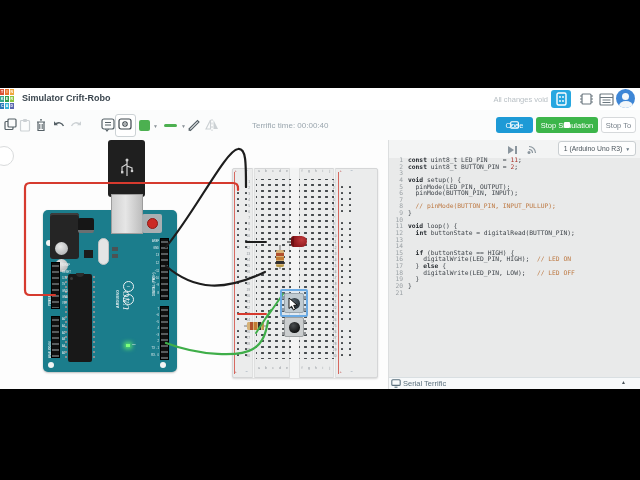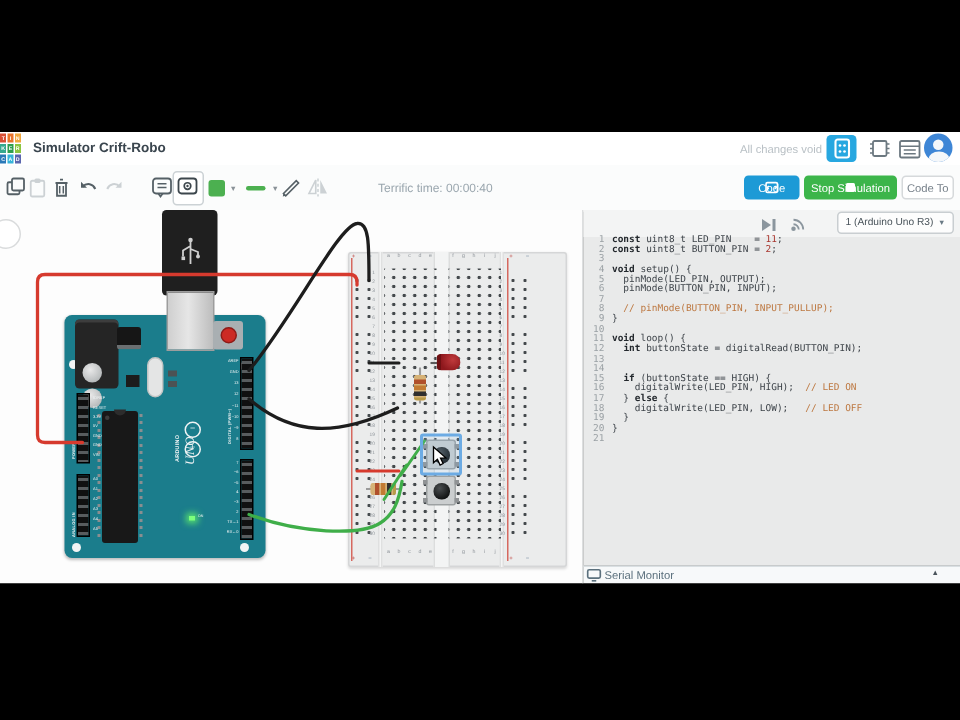--- a/index.html
+++ b/index.html
@@ -213,21 +213,21 @@
     </svg>
     <span>Code</span>
   </div>
   <div class="pill" id="stop-btn">
     <svg width="6" height="6">
         <rect width="6" height="6" rx="1" fill="#fff"></rect>
       </svg>
     <span>Stop Simulation</span>
   </div>
   <div class="pill" id="sendto-btn">
-    <span>Code To</span>
+    <span>Stop To</span>
   </div>
 
   <div class="abs" id="canvas"></div>
   <div class="abs" id="zoomfit"></div>
   <div class="abs" id="panel-divider"></div>
 
   <div class="abs" id="bboard"></div>
   <div class="rail-stripe" style="left:234px"></div>
   <div class="rail-stripe" style="left:338px"></div>
   <div class="bb-groove" style="left:252px"></div>
@@ -580,17 +580,17 @@
     <span>1 (Arduino Uno R3)</span>
     <span style="font-size:5px;color:#6a7a85">▼</span>
   </div>
   <div class="abs" id="code-lines"><div class="cl" style=""><div class="gut" style="">1</div><div class="src" style=""><span class="tk-k">const</span><span class="tk-d"> uint8_t LED_PIN    = </span><span class="tk-n">11</span><span class="tk-d">;</span></div></div><div class="cl" style=""><div class="gut" style="">2</div><div class="src" style=""><span class="tk-k">const</span><span class="tk-d"> uint8_t BUTTON_PIN = </span><span class="tk-n">2</span><span class="tk-d">;</span></div></div><div class="cl" style=""><div class="gut" style="">3</div><div class="src" style=""></div></div><div class="cl" style=""><div class="gut" style="">4</div><div class="src" style=""><span class="tk-k">void</span><span class="tk-d"> setup() {</span></div></div><div class="cl" style=""><div class="gut" style="">5</div><div class="src" style=""><span class="tk-d">  pinMode(LED_PIN, OUTPUT);</span></div></div><div class="cl" style=""><div class="gut" style="">6</div><div class="src" style=""><span class="tk-d">  pinMode(BUTTON_PIN, INPUT);</span></div></div><div class="cl" style=""><div class="gut" style="">7</div><div class="src" style=""></div></div><div class="cl" style=""><div class="gut" style="">8</div><div class="src" style=""><span class="tk-c">  // pinMode(BUTTON_PIN, INPUT_PULLUP);</span></div></div><div class="cl" style=""><div class="gut" style="">9</div><div class="src" style=""><span class="tk-d">}</span></div></div><div class="cl" style=""><div class="gut" style="">10</div><div class="src" style=""></div></div><div class="cl" style=""><div class="gut" style="">11</div><div class="src" style=""><span class="tk-k">void</span><span class="tk-d"> loop() {</span></div></div><div class="cl" style=""><div class="gut" style="">12</div><div class="src" style=""><span class="tk-d">  </span><span class="tk-k">int</span><span class="tk-d"> buttonState = digitalRead(BUTTON_PIN);</span></div></div><div class="cl" style=""><div class="gut" style="">13</div><div class="src" style=""></div></div><div class="cl" style=""><div class="gut" style="">14</div><div class="src" style=""></div></div><div class="cl" style=""><div class="gut" style="">15</div><div class="src" style=""><span class="tk-d">  </span><span class="tk-k">if</span><span class="tk-d"> (buttonState == HIGH) {</span></div></div><div class="cl" style=""><div class="gut" style="">16</div><div class="src" style=""><span class="tk-d">    digitalWrite(LED_PIN, HIGH);  </span><span class="tk-c">// LED ON</span></div></div><div class="cl" style=""><div class="gut" style="">17</div><div class="src" style=""><span class="tk-d">  } </span><span class="tk-k">else</span><span class="tk-d"> {</span></div></div><div class="cl" style=""><div class="gut" style="">18</div><div class="src" style=""><span class="tk-d">    digitalWrite(LED_PIN, LOW);   </span><span class="tk-c">// LED OFF</span></div></div><div class="cl" style=""><div class="gut" style="">19</div><div class="src" style=""><span class="tk-d">  }</span></div></div><div class="cl" style=""><div class="gut" style="">20</div><div class="src" style=""><span class="tk-d">}</span></div></div><div class="cl" style=""><div class="gut" style="">21</div><div class="src" style=""></div></div></div>
 
   <div class="abs" id="serial-bar"></div>
   <svg class="abs" style="left:391px;top:379px" width="10" height="9">
     <rect x=".8" y=".8" width="8.4" height="5.6" rx="1" fill="none" stroke="#5b707d" stroke-width="1.1"></rect>
     <path d="M3.5 8.2h3" stroke="#5b707d" stroke-width="1.1"></path>
   </svg>
-  <div class="abs" id="serial-label">Serial Monitor</div>
+  <div class="abs" id="serial-label">Serial Terrific</div>
   <div class="abs" id="serial-caret">▲</div>
 
   <div class="abs" id="black-bar-bot"></div>
 </div>
 
 </body></html>

